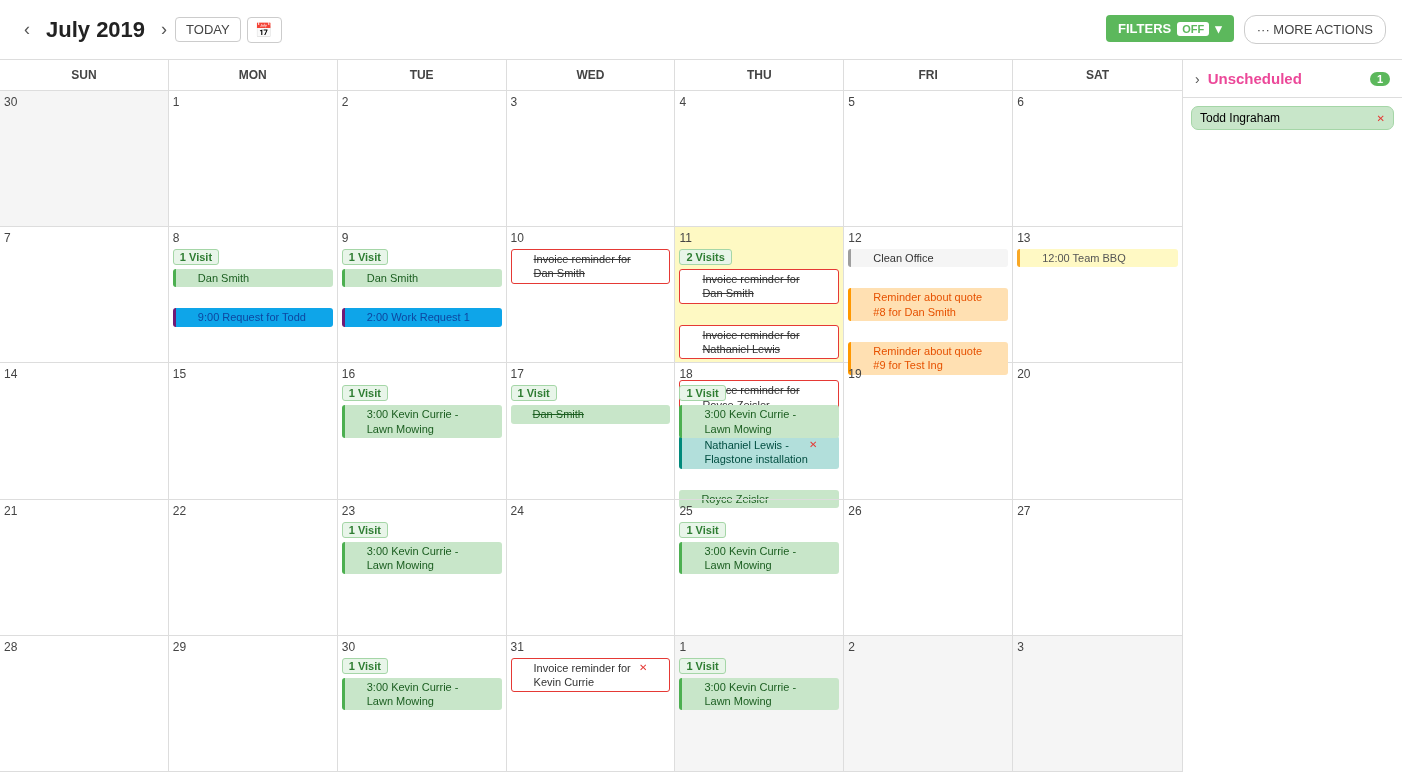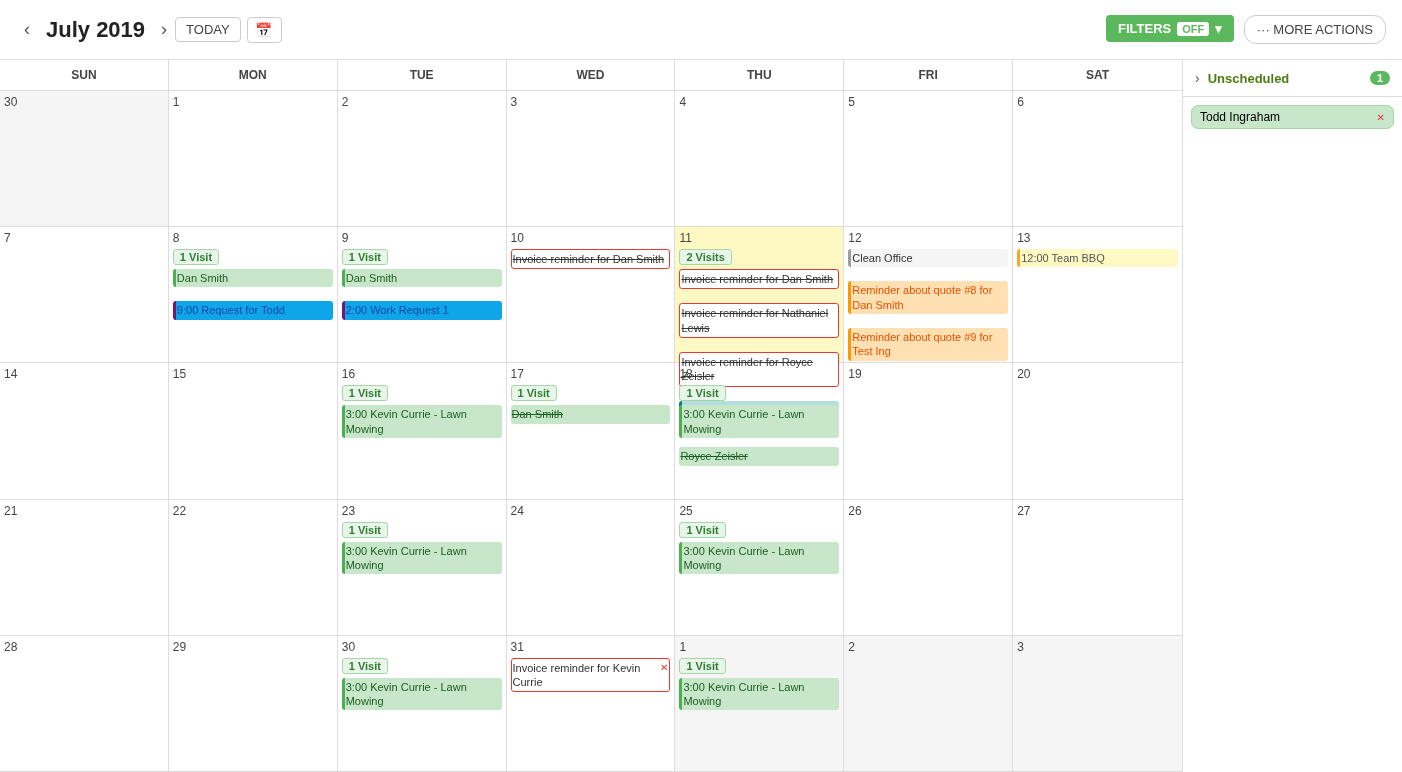--- a/index.html
+++ b/index.html
@@ -145,22 +145,22 @@
       border: 1px solid #a5d6a7;
       border-radius: 3px;
       padding: 1px 6px;
       font-size: 11px;
       font-weight: 600;
       margin-bottom: 4px;
     }
 
     .event {
       border-radius: 3px;
-      padding: 2px 1px;
-      margin-bottom: 14px;
+      padding: 2px 22px;
+      margin-bottom: 21px;
       font-size: 11px;
       line-height: 1.3;
       cursor: pointer;
     }
     .event.green { background: #c8e6c9; border-left: 3px solid #4caf50; color: #1b5e20; }
     .event.blue { background: #0ea5e9; border-left: 3px solid #701a75; color: #0d47a1; }
     .event.red-outline { background: #fff; border: 1px solid #e53935; color: #333; }
     .event.red-outline .event-text { text-decoration: line-through; }
     .event.orange { background: #ffe0b2; border-left: 3px solid #ff9800; color: #e65100; }
     .event.gray { background: #f5f5f5; border-left: 3px solid #9e9e9e; color: #333; }
@@ -190,22 +190,22 @@
       border-bottom: 1px solid #ddd;
       gap: 8px;
     }
     .sidebar-chevron {
       cursor: pointer;
       color: #555;
       font-size: 14px;
     }
     .sidebar-title {
       font-weight: 700;
-      font-size: 13px;
-      color: #4d7c0f;
+      font-size: 15px;
+      color: #ec4899;
     }
     .sidebar-count {
       background: #5cb85c;
       color: #fff;
       border-radius: 10px;
       padding: 1px 7px;
       font-size: 11px;
       font-weight: 700;
       margin-left: auto;
     }

